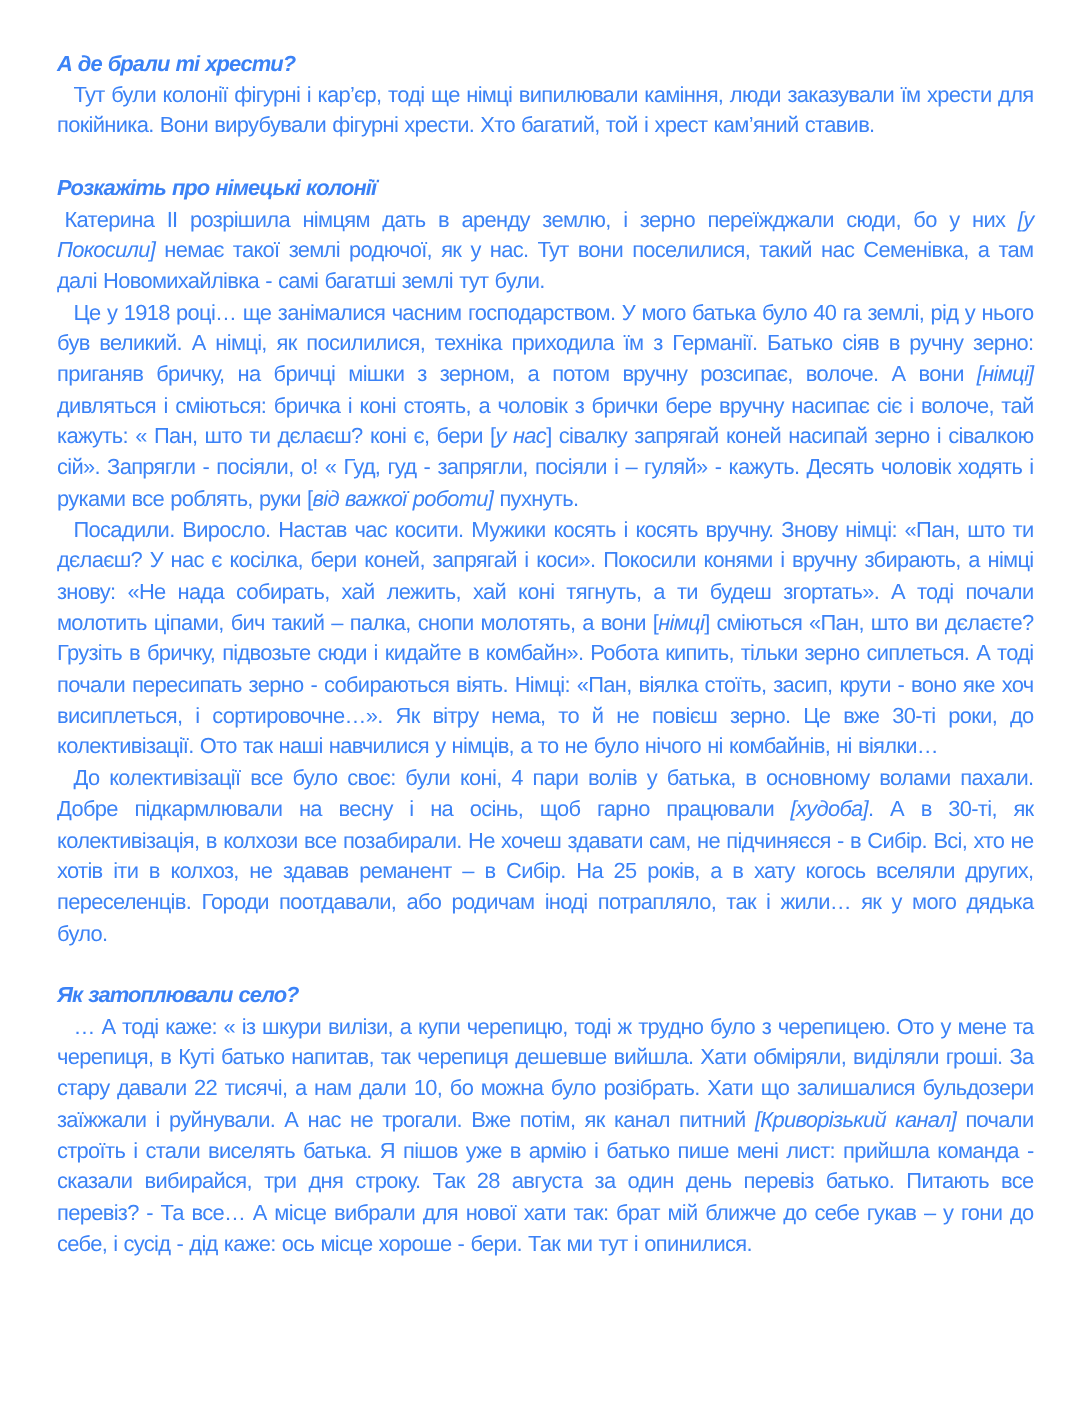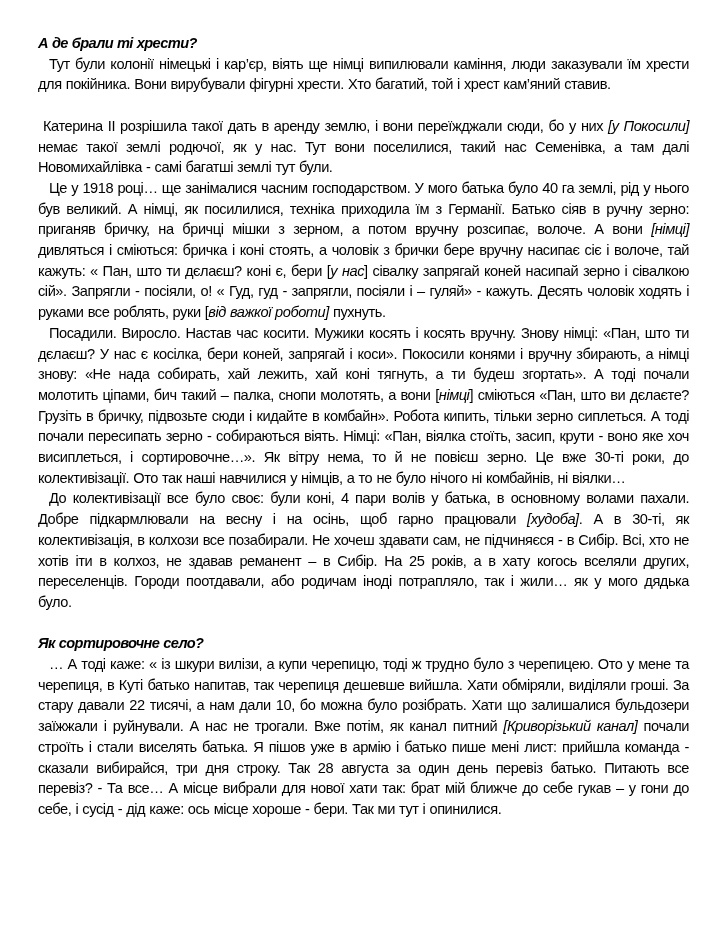--- a/index.html
+++ b/index.html
@@ -14,21 +14,21 @@
       position: relative;
     }
     .page {
       position: absolute;
       left: 38px;
       top: 33px;
       width: 651px;
       font-family: "Liberation Sans", sans-serif;
       font-size: 14.6px;
       line-height: 20.7px;
-      color: #000000;
+      color: #3b82f6;
       letter-spacing: -0.45px;
       word-spacing: 0.5px;
     }
     .section-heading {
       font-weight: bold;
       font-style: italic;
       margin: 0;
       letter-spacing: -0.6px;
     }
     .para {
@@ -44,38 +44,39 @@
     .section { margin: 0; }
   </style>
 </head>
 <body>
 
 <div class="page">
 
   <div class="section">
     <p class="section-heading">А де брали ті хрести?</p>
     <p class="para">
-      <span>Тут були колонії німецькі і кар’єр, віять ще німці випилювали каміння, люди заказували їм хрести для покійника. Вони вирубували фігурні хрести. Хто багатий, той і хрест кам’яний ставив.</span>
+      <span>Тут були колонії фігурні і кар’єр, тоді ще німці випилювали каміння, люди заказували їм хрести для покійника. Вони вирубували фігурні хрести. Хто багатий, той і хрест кам’яний ставив.</span>
     </p>
   </div>
 
   <div class="blank-line"></div>
 
   <div class="section">
+    <p class="section-heading">Розкажіть про німецькі колонії</p>
 
-    <p class="para indent-small"><span>Катерина ІІ розрішила такої дать в аренду землю, і вони переїжджали сюди, бо у них </span><span class="it">[у Покосили]</span><span> немає такої землі родючої, як у нас.  Тут вони поселилися,  такий нас Семенівка, а там далі Новомихайлівка - самі багатші землі тут були.</span></p>
+    <p class="para indent-small"><span>Катерина ІІ розрішила німцям дать в аренду землю, і зерно переїжджали сюди, бо у них </span><span class="it">[у Покосили]</span><span> немає такої землі родючої, як у нас.  Тут вони поселилися,  такий нас Семенівка, а там далі Новомихайлівка - самі багатші землі тут були.</span></p>
 
     <p class="para"><span>Це у 1918 році…  ще занімалися часним господарством. У мого батька було 40 га землі, рід у нього був великий. А німці, як посилилися, техніка приходила їм з Германії. Батько сіяв в ручну зерно: приганяв бричку, на бричці мішки з зерном,  а потом вручну розсипає, волоче. А вони </span><span class="it">[німці]</span><span> дивляться і сміються: бричка і коні стоять, а чоловік з брички бере вручну насипає сіє і волоче, тай кажуть: « Пан, што ти дєлаєш? коні є, бери [</span><span class="it">у нас</span><span>] сівалку запрягай коней насипай зерно і сівалкою сій».  Запрягли -  посіяли, о! « Гуд, гуд  - запрягли, посіяли і – гуляй» - кажуть. Десять чоловік ходять і руками все роблять, руки [</span><span class="it">від важкої роботи]</span><span> пухнуть.</span></p>
 
     <p class="para"><span>Посадили. Виросло. Настав час косити. Мужики косять і косять вручну. Знову німці: «Пан, што ти дєлаєш? У нас є косілка, бери  коней, запрягай і коси». Покосили конями і вручну збирають, а німці знову: «Не нада собирать, хай лежить, хай коні тягнуть, а ти будеш згортать». А тоді почали молотить ціпами, бич такий – палка, снопи молотять,  а вони [</span><span class="it">німці</span><span>] сміються «Пан,  што ви дєлаєте? Грузіть в бричку, підвозьте сюди і кидайте в комбайн». Робота кипить, тільки зерно сиплеться. А тоді почали  пересипать зерно - собираються віять. Німці: «Пан, віялка стоїть, засип, крути - воно яке хоч висиплеться, і сортировочне…». Як вітру нема, то й не повієш зерно. Це вже 30-ті роки, до колективізації. Ото так наші навчилися у німців, а то не  було нічого ні комбайнів, ні віялки…</span></p>
 
     <p class="para"><span>До колективізації все було своє:  були коні, 4 пари волів у батька,  в основному волами пахали. Добре підкармлювали на весну і на осінь, щоб гарно працювали </span><span class="it">[худоба]</span><span>. А в 30-ті, як колективізація, в колхози все позабирали. Не хочеш здавати сам, не підчиняєся - в Сибір. Всі, хто не хотів іти в колхоз, не здавав реманент – в Сибір. На 25 років, а в хату когось вселяли других, переселенців. Городи поотдавали, або родичам іноді потрапляло, так і жили… як у мого дядька було.</span></p>
   </div>
 
   <div class="blank-line"></div>
 
   <div class="section">
-    <p class="section-heading">Як сортировочне село?</p>
+    <p class="section-heading">Як затоплювали село?</p>
 
     <p class="para"><span>… А тоді каже: « із шкури вилізи, а купи черепицю, тоді ж трудно було з черепицею. Ото у мене та черепиця, в Куті батько напитав, так  черепиця дешевше вийшла. Хати обміряли, виділяли гроші. За стару давали 22 тисячі, а нам дали 10, бо можна було розібрать. Хати що залишалися бульдозери заїжжали і руйнували. А нас не трогали. Вже потім, як  канал питний </span><span class="it">[Криворізький канал]</span><span> почали строїть і стали виселять батька.  Я пішов уже в армію і батько пише мені лист: прийшла команда - сказали вибирайся, три дня строку. Так  28 августа за один день перевіз батько. Питають все перевіз? - Та все…  А місце вибрали для нової хати так: брат мій ближче до себе гукав – у гони до себе, і сусід - дід каже: ось місце хороше - бери. Так ми тут і опинилися.</span></p>
   </div>
 
 </div>
 
 </body></html>

